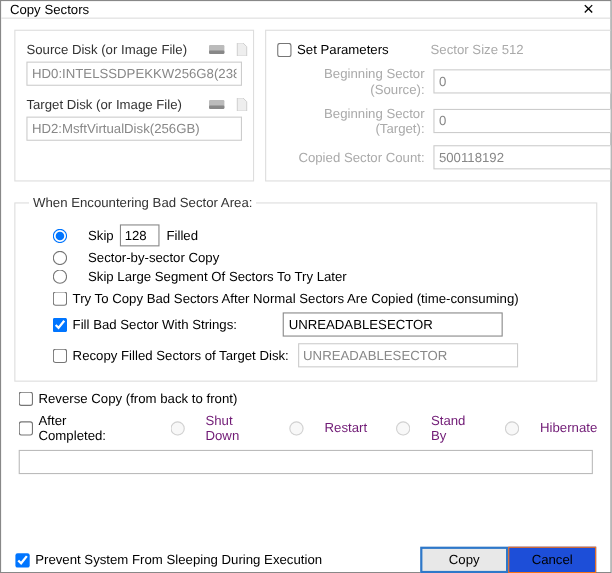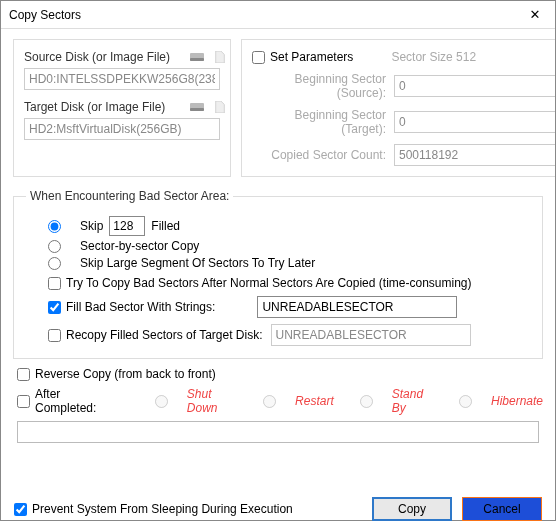--- a/index.html
+++ b/index.html
@@ -1,17 +1,17 @@
 <!DOCTYPE html>
 <html><head>
 <meta charset="utf-8">
 <style>
   * { box-sizing: border-box; font-family: "Segoe UI", Tahoma, sans-serif; font-size: 12px; }
   body { margin: 0; background: #fff; width: 556px; height: 521px; border: 1px solid #888; overflow: hidden; }
-  .titlebar { display: flex; align-items: center; justify-content: space-between; height: 28px; padding: 0 0 0 8px; border-bottom: 1px solid #ddd; }
+  .titlebar { display: flex; align-items: center; justify-content: space-between; height: 16px; padding: 0 0 0 8px; border-bottom: 1px solid #ddd; }
   .titlebar .title { font-size: 12px; color: #000; }
   .titlebar .close { width: 40px; height: 100%; display: flex; align-items: center; justify-content: center; cursor: default; }
   .content { padding: 10px 12px 8px 12px; }
   .row1 { display: flex; gap: 10px; }
   .group { border: 1px solid #ddd; padding: 10px 2px 10px 10px; position: relative; }
   .source-group { flex: 0 0 218px; }
   .params-group { flex: 1; }
   .label { color: #333; }
   .disk-label-row { display: flex; align-items: center; gap: 6px; margin-bottom: 4px; }
   .disk-icon { width: 16px; height: 12px; }
@@ -26,24 +26,24 @@
   fieldset.bad { border: 1px solid #ddd; margin: 12px 0 8px 0; padding: 10px 12px 12px 12px; }
   fieldset.bad legend { padding: 0 4px; color: #333; font-size: 12px; }
   .bad-row { display: flex; align-items: center; gap: 6px; margin: 3px 0 3px 22px; }
   .bad-row.first { margin-left: 22px; }
   .skip-num { width: 36px; padding: 2px 3px; border: 1px solid #888; text-align: left; }
   .indent-row { margin: 6px 0 0 22px; display: flex; align-items: center; gap: 8px; }
   .str-input { padding: 3px 4px; border: 1px solid #888; width: 200px; }
   .str-input.dis { border: 1px solid #ccc; color: #888; background:#fff;}
   .line { margin: 6px 0 6px 4px; display: flex; align-items: center; gap: 6px; }
   .after-opts { display: flex; align-items: center; gap: 26px; margin-left: 28px; }
-  .after-opts .radio span { color: #ef4444; font-style: italic; }
+  .after-opts .radio span { color: #701a75; }
   .progress { margin: 6px 4px 0 4px; height: 22px; border: 1px solid #bbb; background: #fff; }
   .footer { position: absolute; left: 0; right: 0; bottom: 0; padding: 10px 14px 0 14px; display: flex; align-items: center; justify-content: space-between; }
-  .footer .btns { display: flex; gap: 10px; }
+  .footer .btns { display: flex; }
   .btn { min-width: 80px; height: 24px; border: 1px solid #f97316; background: #1d4ed8; text-align: center; display:inline-flex; align-items:center; justify-content:center; cursor: default; }
   .btn.primary { border: 2px solid #2e78c9; background:#e8e8e8;}
   .sector-size { color: #aaa; margin-left: 38px;}
 </style>
 </head>
 <body>
 
 <div class="titlebar">
   <span class="title">Copy Sectors</span>
   <div class="close">

